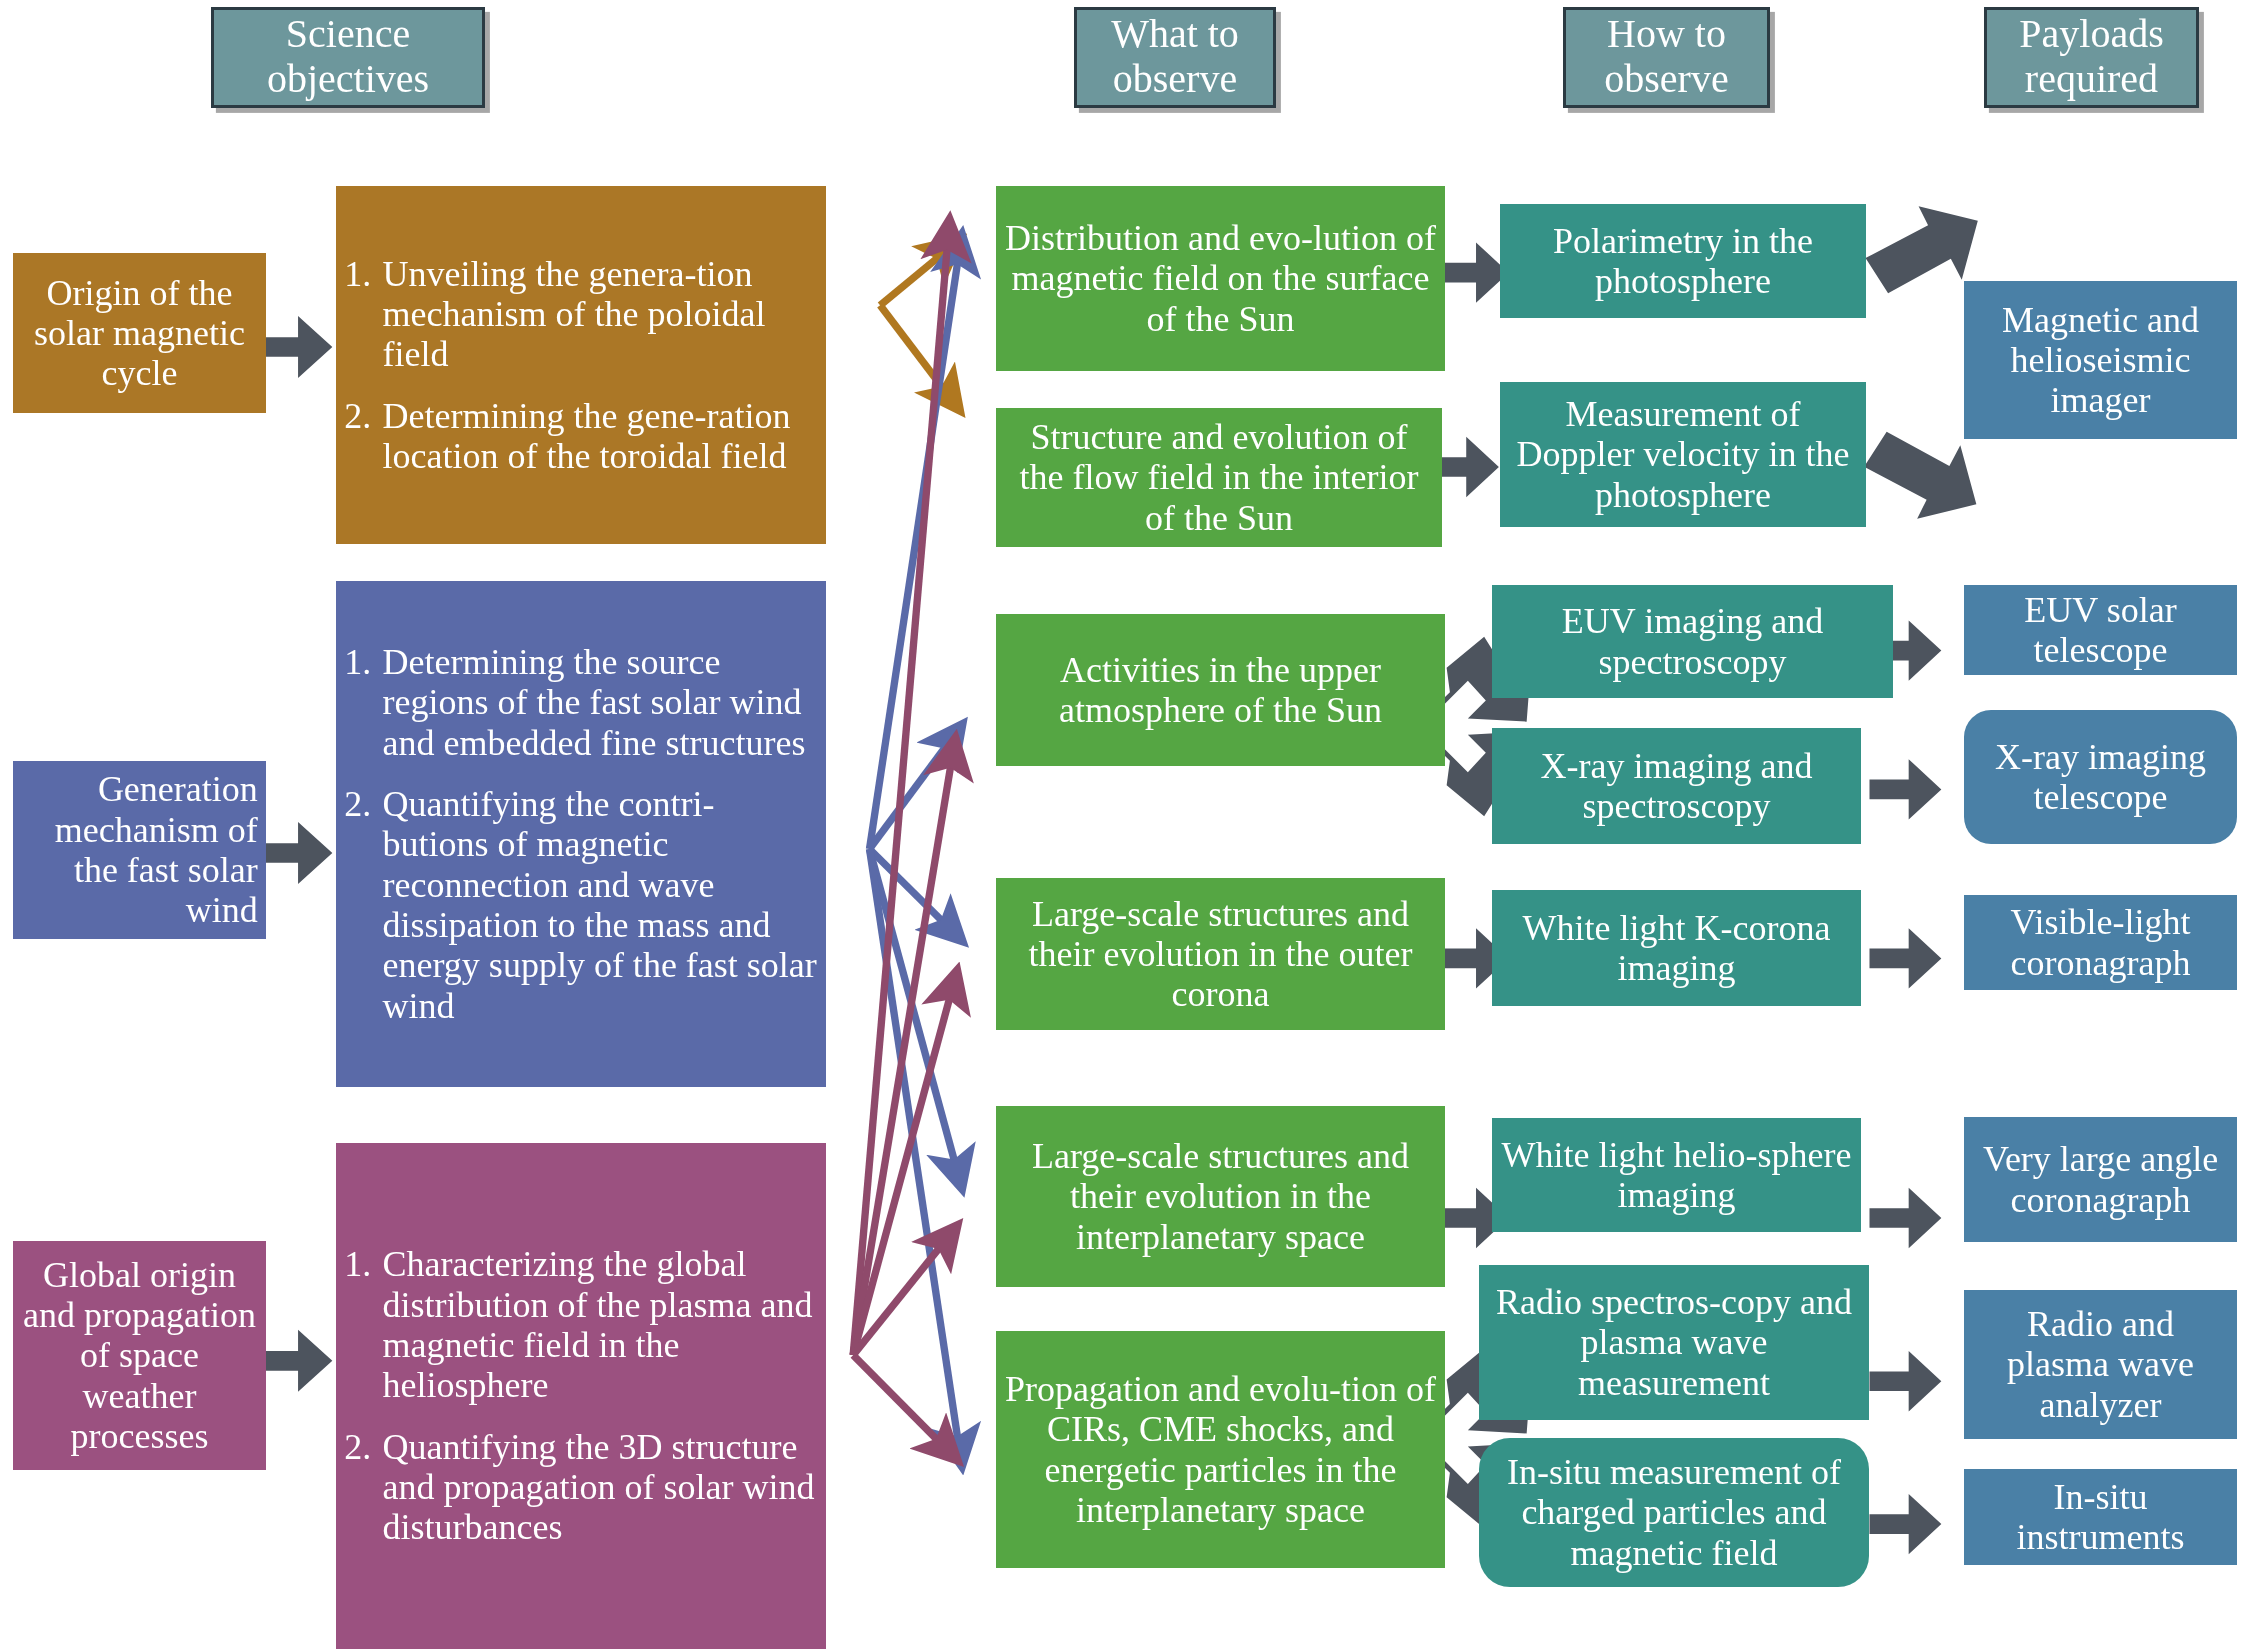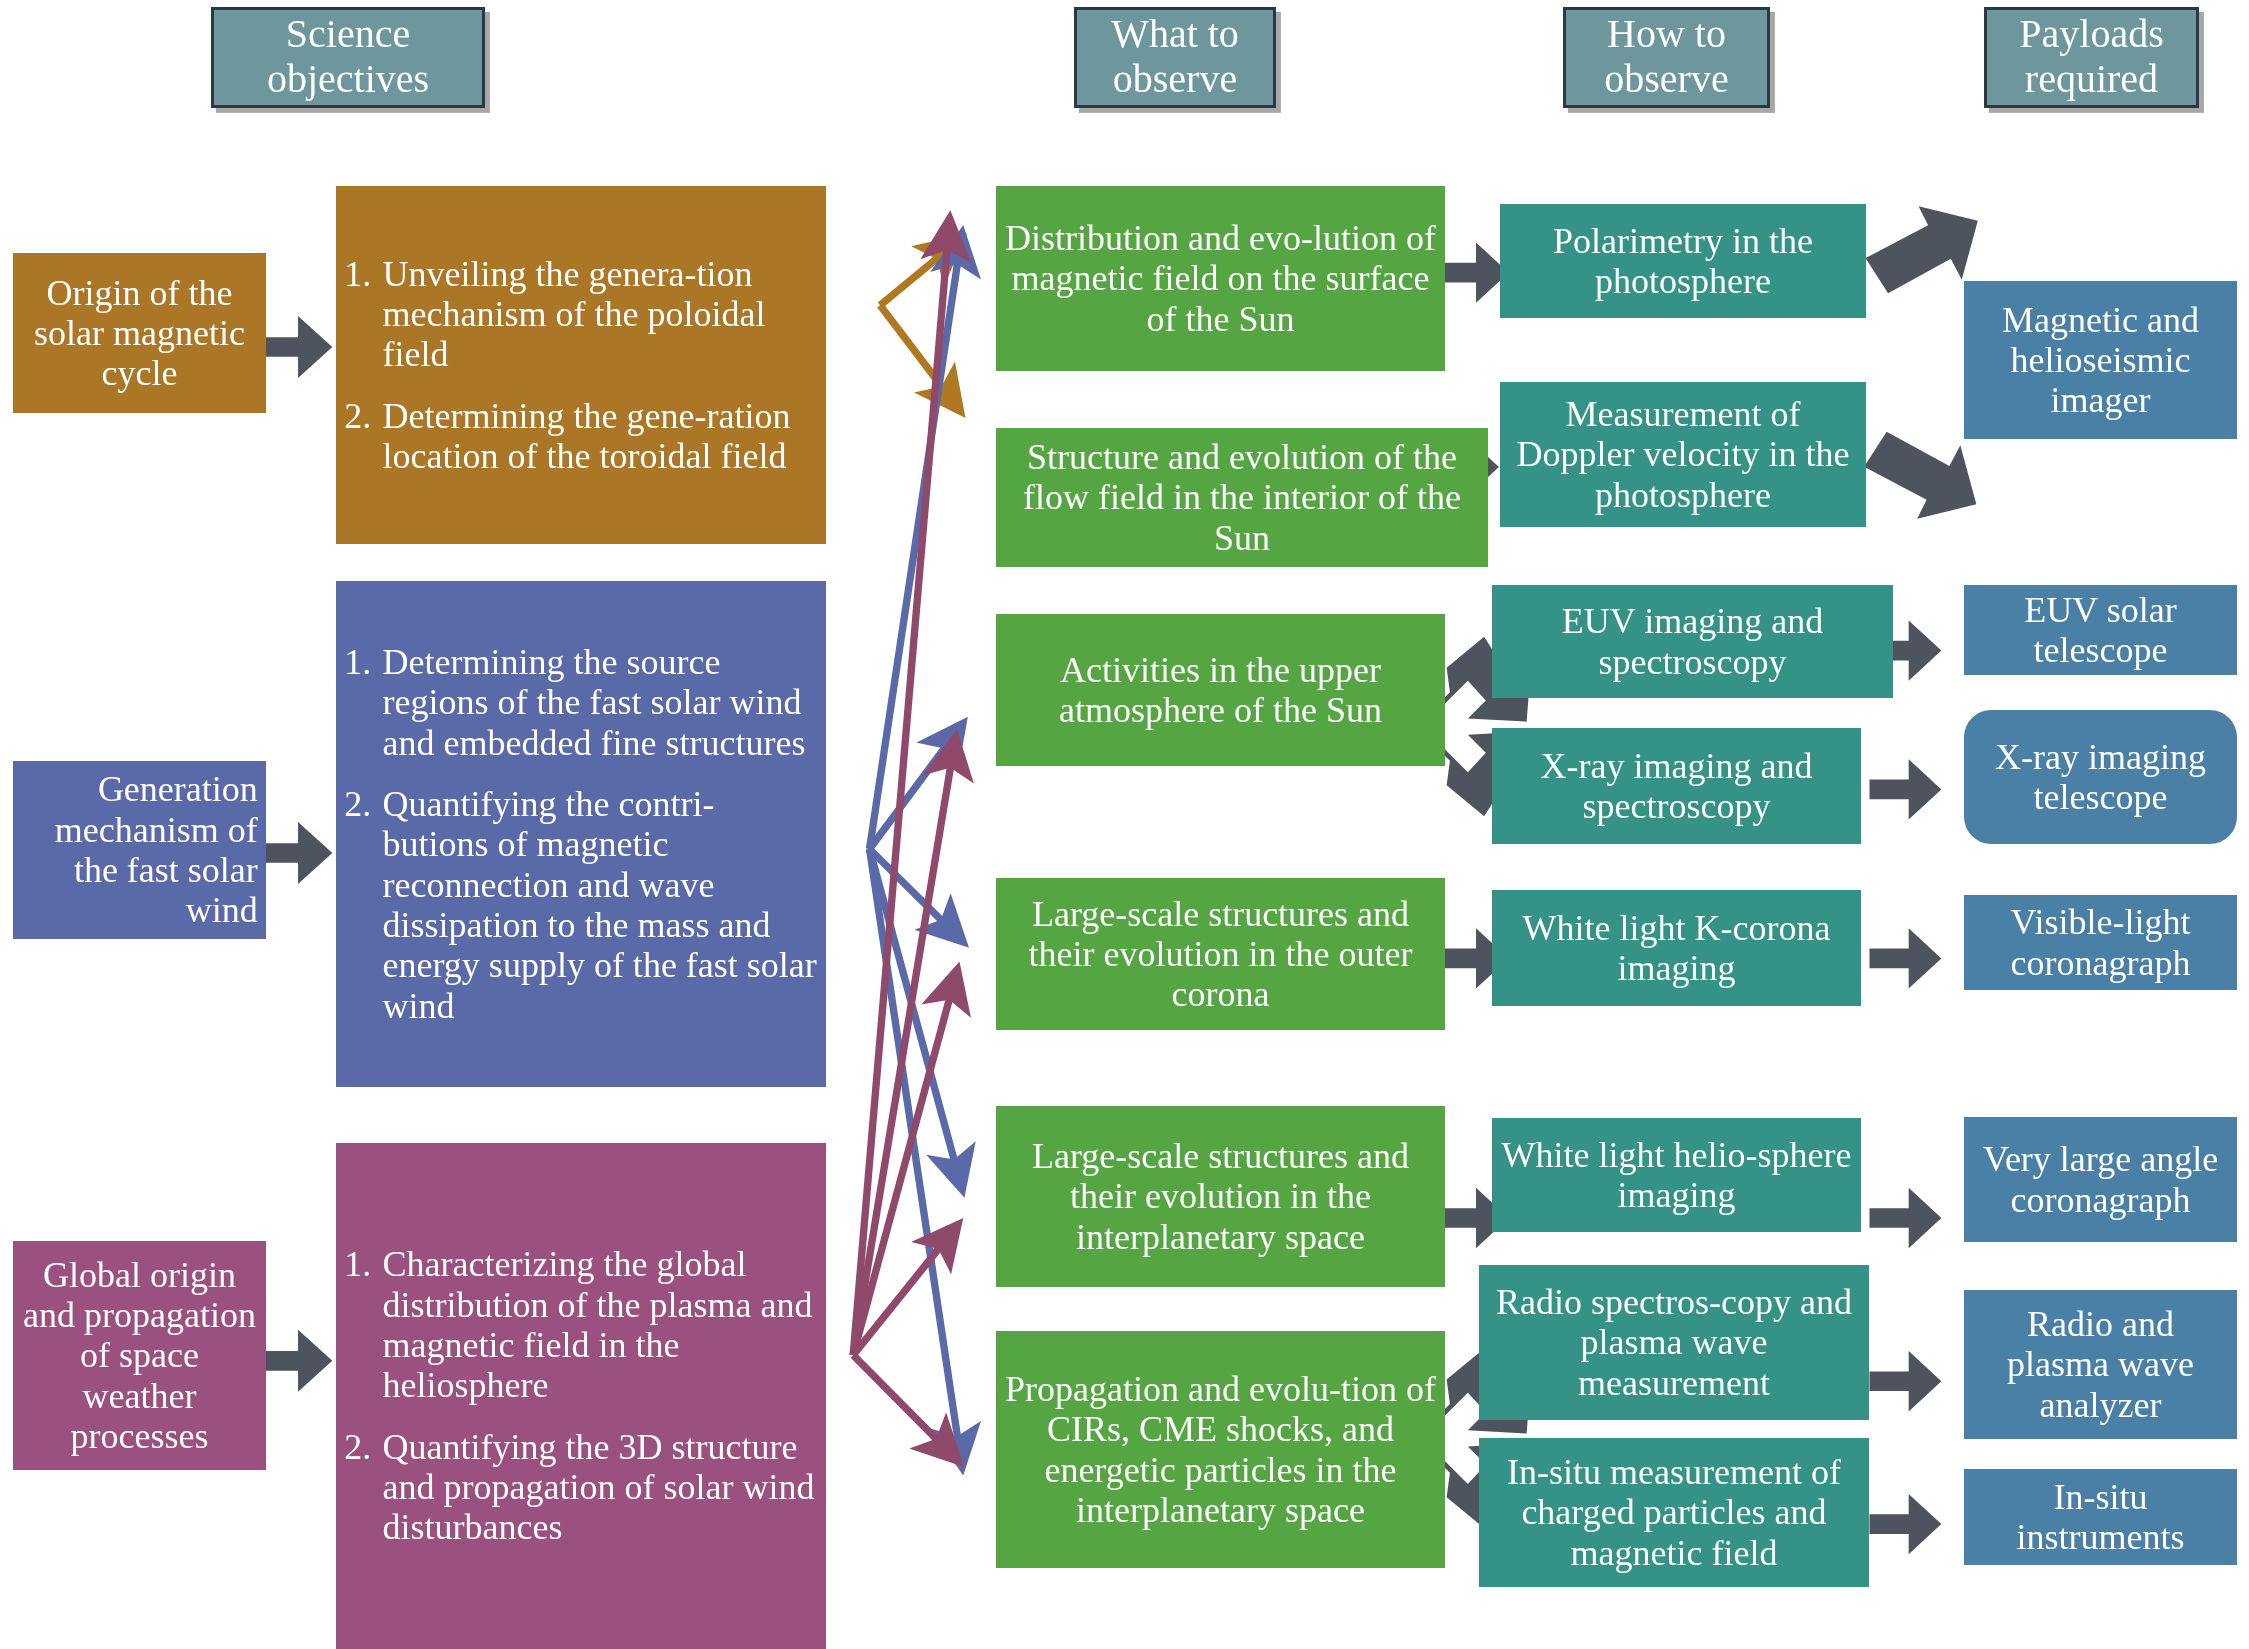--- a/index.html
+++ b/index.html
@@ -137,34 +137,34 @@
         <span class="txt">Characterizing the global distribution of the plasma and magnetic field in the heliosphere</span>
       </div>
       <div class="itm">
         <span class="num">2.</span>
         <span class="txt">Quantifying the 3D structure and propagation of solar wind disturbances</span>
       </div>
     </div>
   </div>
 
   <div class="box green" style="left:957px;top:186px;width:449px;height:185px;font-size:36px;">Distribution and evo-lution of magnetic field on the surface of the Sun</div>
-  <div class="box green" style="left:957px;top:428px;width:492px;height:139px;font-size:36px;">Structure and evolution of the flow field in the interior of the Sun</div>
+  <div class="box green" style="left:957px;top:408px;width:446px;height:139px;font-size:36px;">Structure and evolution of the flow field in the interior of the Sun</div>
   <div class="box green" style="left:957px;top:614px;width:449px;height:152px;font-size:36px;">Activities in the upper atmosphere of the Sun</div>
   <div class="box green" style="left:957px;top:878px;width:449px;height:152px;font-size:36px;">Large-scale structures and their evolution in the outer corona</div>
   <div class="box green" style="left:957px;top:1106px;width:449px;height:181px;font-size:36px;">Large-scale structures and their evolution in the interplanetary space</div>
   <div class="box green" style="left:957px;top:1331px;width:449px;height:237px;font-size:36px;">Propagation and evolu-tion of CIRs, CME shocks, and energetic particles in the interplanetary space</div>
 
   <div class="box teal" style="left:1500px;top:204px;width:366px;height:114px;font-size:36px;">Polarimetry in the photosphere</div>
   <div class="box teal" style="left:1500px;top:382px;width:366px;height:145px;font-size:36px;">Measurement of Doppler velocity in the photosphere</div>
   <div class="box teal" style="left:1492px;top:585px;width:401px;height:113px;font-size:36px;">EUV imaging and spectroscopy</div>
   <div class="box teal" style="left:1492px;top:728px;width:369px;height:116px;font-size:36px;">X-ray imaging and spectroscopy</div>
   <div class="box teal" style="left:1492px;top:890px;width:369px;height:116px;font-size:36px;">White light K-corona imaging</div>
   <div class="box teal" style="left:1492px;top:1118px;width:369px;height:114px;font-size:36px;">White light helio-sphere imaging</div>
   <div class="box teal" style="left:1479px;top:1265px;width:390px;height:155px;font-size:36px;">Radio spectros-copy and plasma wave measurement</div>
-  <div class="box teal" style="left:1479px;top:1438px;width:390px;height:149px;font-size:36px;">In-situ measurement of charged particles and magnetic field</div>
+  <div class="box teal" style="left:1479px;top:1438px;width:390px;height:149px;font-size:36px;border-radius:31px;">In-situ measurement of charged particles and magnetic field</div>
 
   <div class="box steel" style="left:1964px;top:281px;width:273px;height:158px;font-size:36px;">Magnetic and helioseismic imager</div>
   <div class="box steel" style="left:1964px;top:585px;width:273px;height:90px;font-size:36px;">EUV solar telescope</div>
   <div class="box steel" style="left:1964px;top:710px;width:273px;height:134px;font-size:36px;border-radius:27px;">X-ray imaging telescope</div>
   <div class="box steel" style="left:1964px;top:895px;width:273px;height:95px;font-size:36px;">Visible-light coronagraph</div>
   <div class="box steel" style="left:1964px;top:1117px;width:273px;height:125px;font-size:36px;">Very large angle coronagraph</div>
   <div class="box steel" style="left:1964px;top:1290px;width:273px;height:149px;font-size:36px;">Radio and plasma wave analyzer</div>
   <div class="box steel" style="left:1964px;top:1469px;width:273px;height:96px;font-size:36px;">In-situ instruments</div>
 
 </div>

